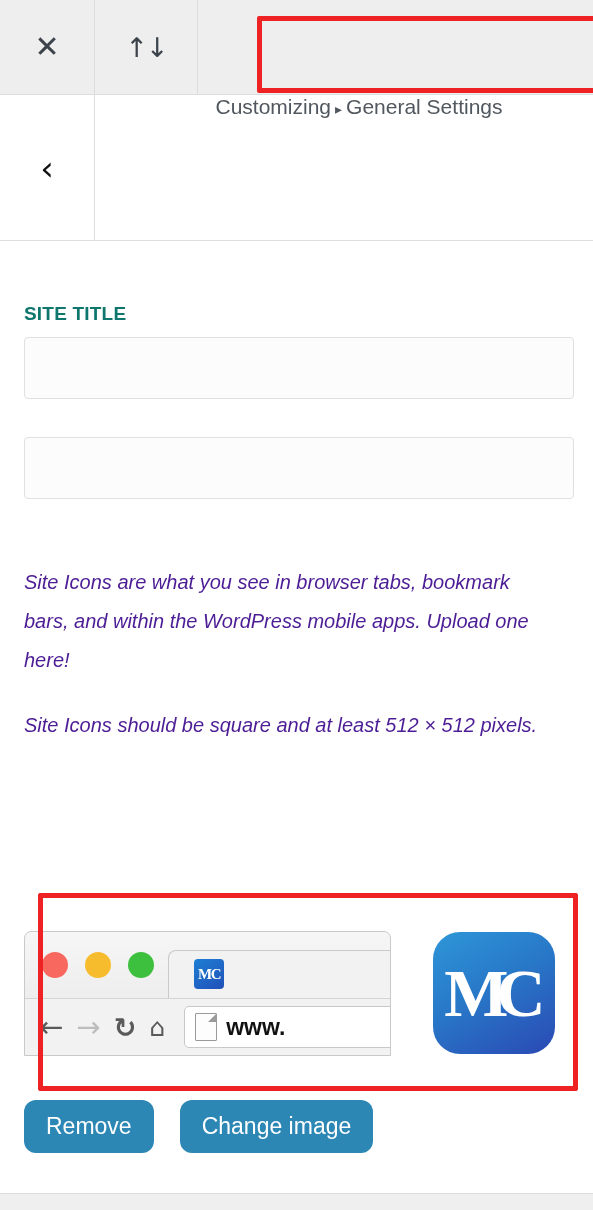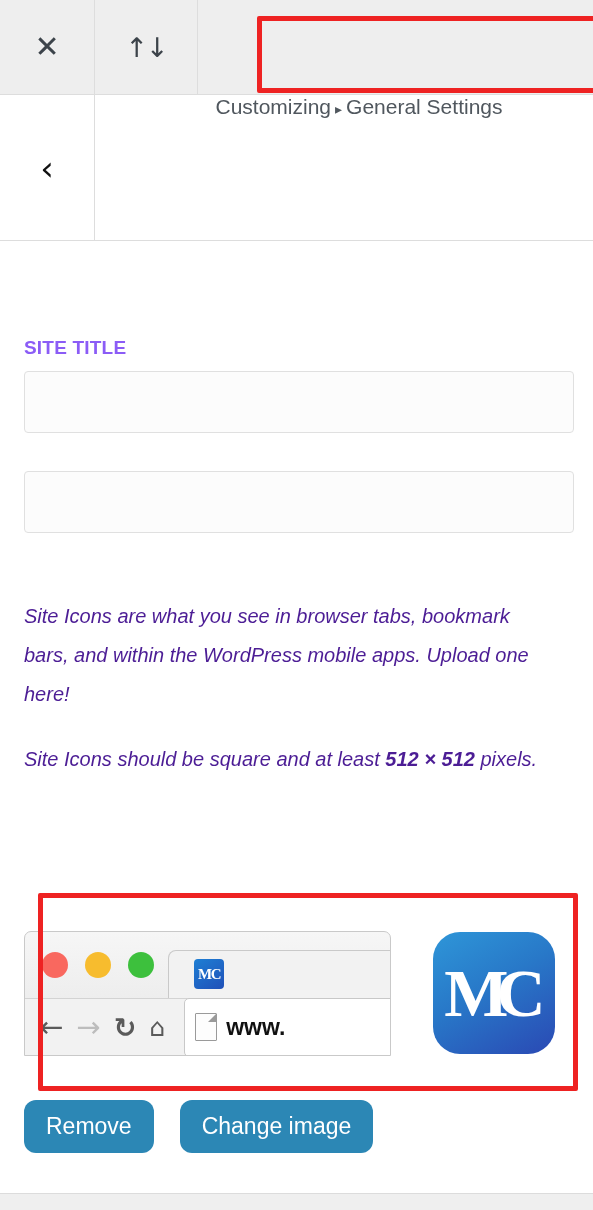--- a/index.html
+++ b/index.html
@@ -117,25 +117,24 @@
   .content {
     position: absolute;
     left: 0; top: 241px;
     width: 593px;
     padding: 62px 24px 0 24px;
   }
 
   .field-label {
     font-size: 19px;
     font-weight: bold;
-    color: #8b5cf6;
+    color: #0f766e;
     letter-spacing: 0.2px;
     font-family: "Liberation Sans", sans-serif;
     margin-bottom: 12px;
-    margin-top: 34px;
   }
 
   .text-input {
     display: block;
     width: 550px;
     height: 62px;
     background: #fcfcfc;
     border: 1px solid #e0e0e0;
     border-radius: 4px;
     padding: 0 14px;
@@ -149,21 +148,21 @@
   .gap-md { height: 26px; }
 
   .desc {
     font-size: 20px;
     font-style: italic;
     color: #4c1d95;
     line-height: 1.95;
     font-family: "Liberation Sans", sans-serif;
     max-width: 530px;
   }
-  .desc b { font-weight: bold; font-style: italic; }
+  .desc b { font-weight: normal; font-style: italic; }
 
   
   .icon-preview-row {
     position: absolute;
     left: 24px;
     top: 918px;
     width: 545px;
     height: 150px;
     display: flex;
     align-items: center;
@@ -241,21 +240,21 @@
     color: #5a5a5a;
     font-family: "DejaVu Sans", sans-serif;
     flex-shrink: 0;
   }
   .nav-glyph.disabled { color: #bdbdbd; }
   .nav-glyph.reload { font-size: 27px; font-weight: bold; }
   .nav-glyph.home { font-size: 25px; }
 
   .url-bar {
     flex: 1;
-    height: 59px;
+    height: 42px;
     margin-left: 6px;
     margin-right: -6px;
     background: #ffffff;
     border: 1px solid #c8c8c8;
     border-radius: 5px 0 0 5px;
     display: flex;
     align-items: center;
     padding-left: 10px;
     gap: 9px;
     overflow: hidden;

